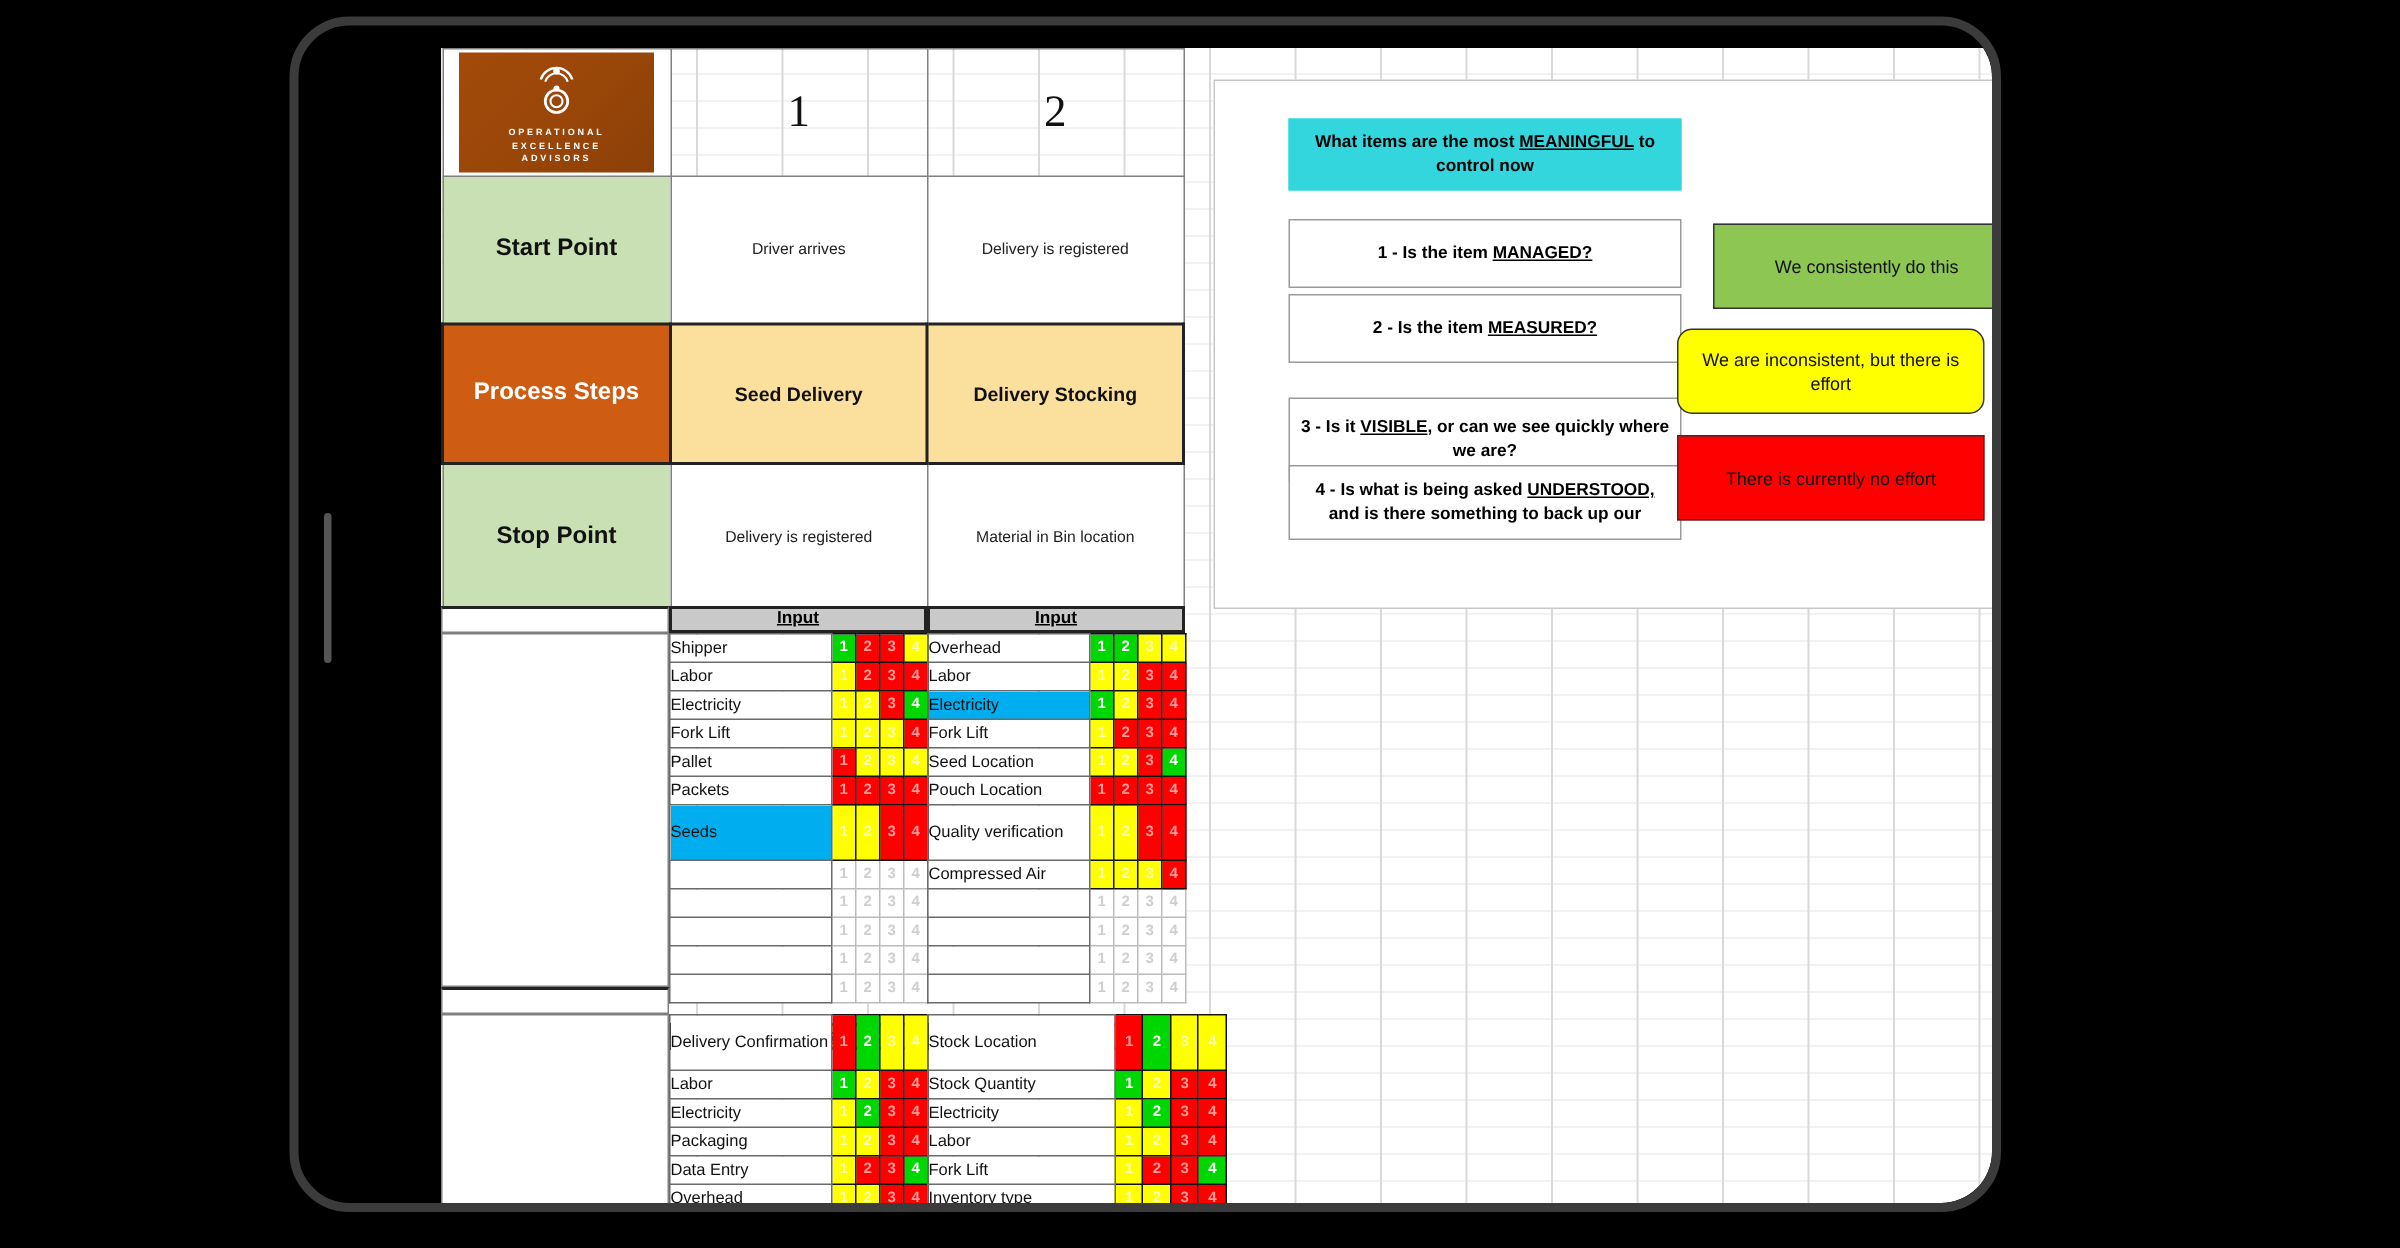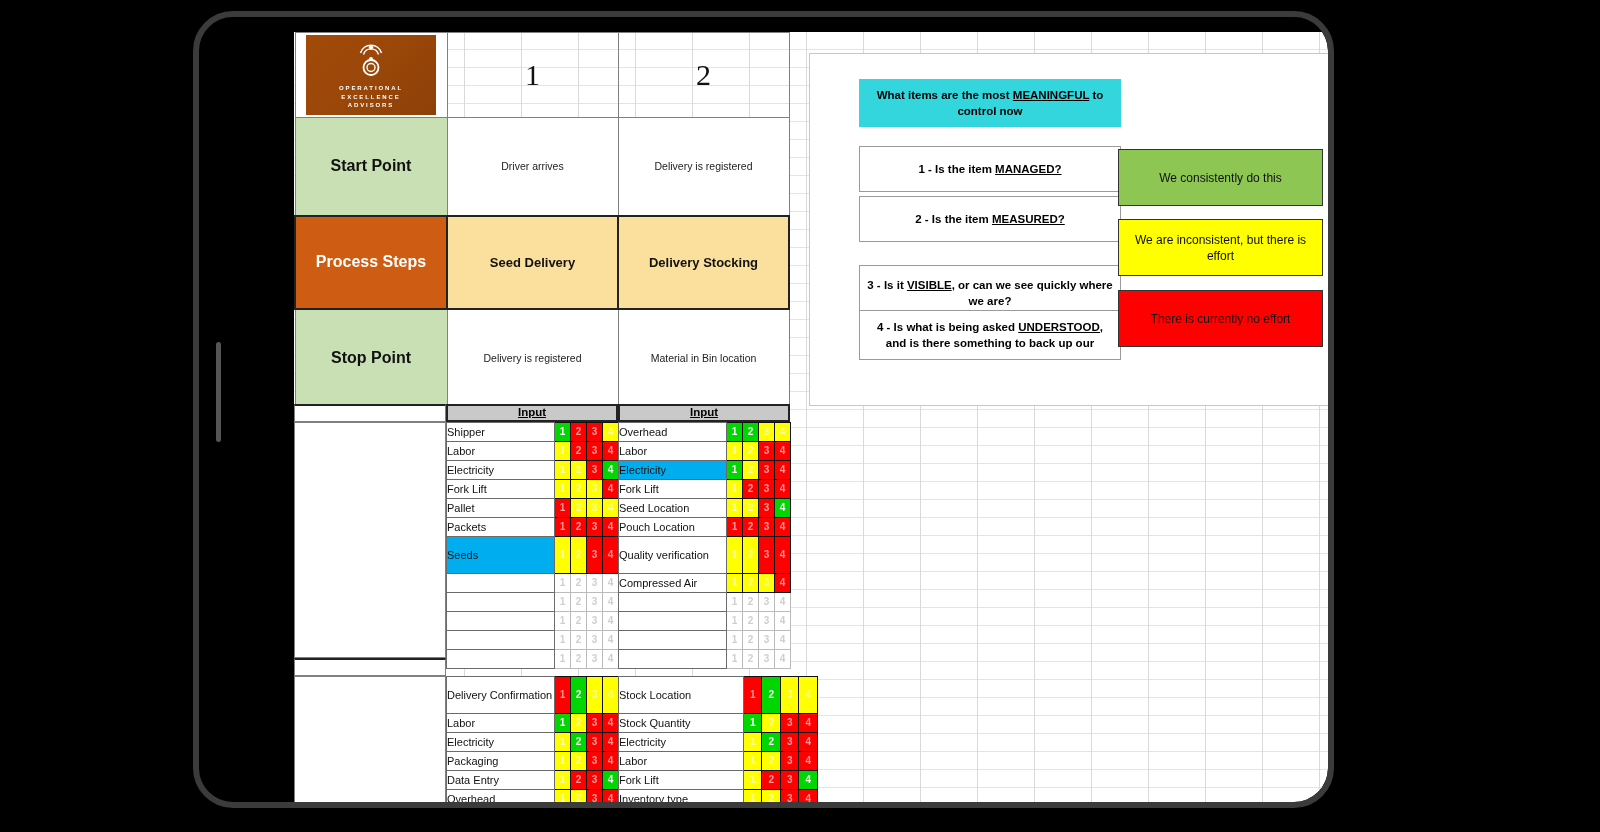--- a/index.html
+++ b/index.html
@@ -148,22 +148,22 @@
   #q3{ top:211px; height:56px; }
   #q4{ top:256px; height:50px;justify-content:center; }
 
   .legend-box{
     position:absolute; left:308px; width:205px;
     border:1px solid #333;
     font-size:12px; color:#111;
     display:flex; align-items:center; justify-content:center;
     text-align:center; padding:2px 8px; line-height:16px;
   }
-  #lg-green { top:95px;  height:57px; background:#8dc653; }
-  #lg-yellow{ top:165px; height:57px; background:#ffff00; }
+  #lg-green { top:95px;  height:57px; background:#8dc653;margin-left:24px; }
+  #lg-yellow{ top:165px; height:57px; background:#ffff00;border-radius:10px; }
   #lg-red   { top:236px; height:57px; background:#fe0000; }
 </style>
 </head>
 <body>
 
 <div id="tablet-frame">
   <div id="power-button"></div>
   <div id="tablet-inner">
 
     <div id="sheet">

